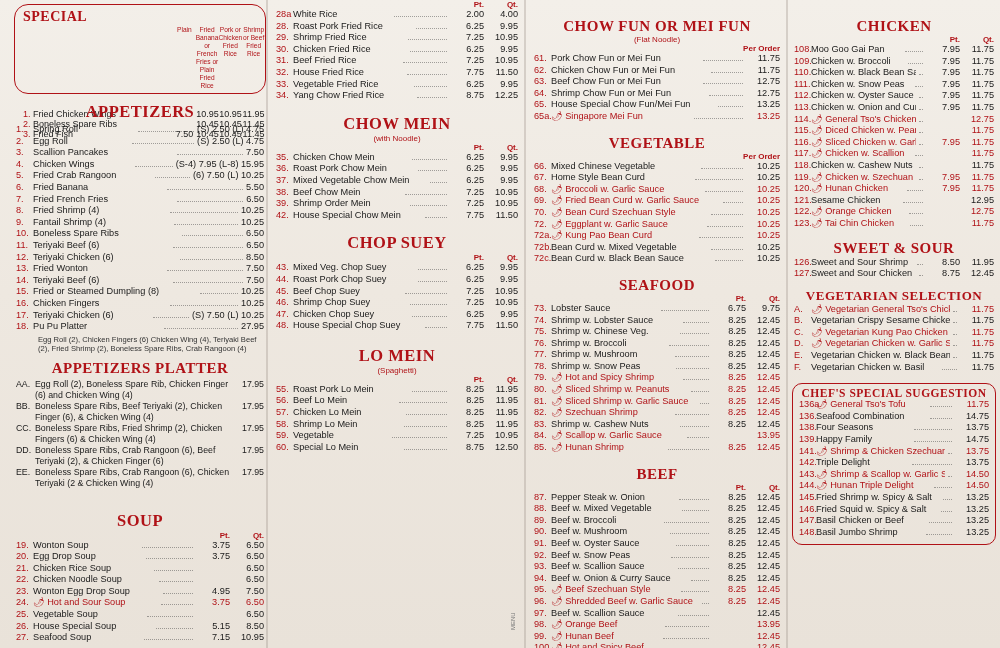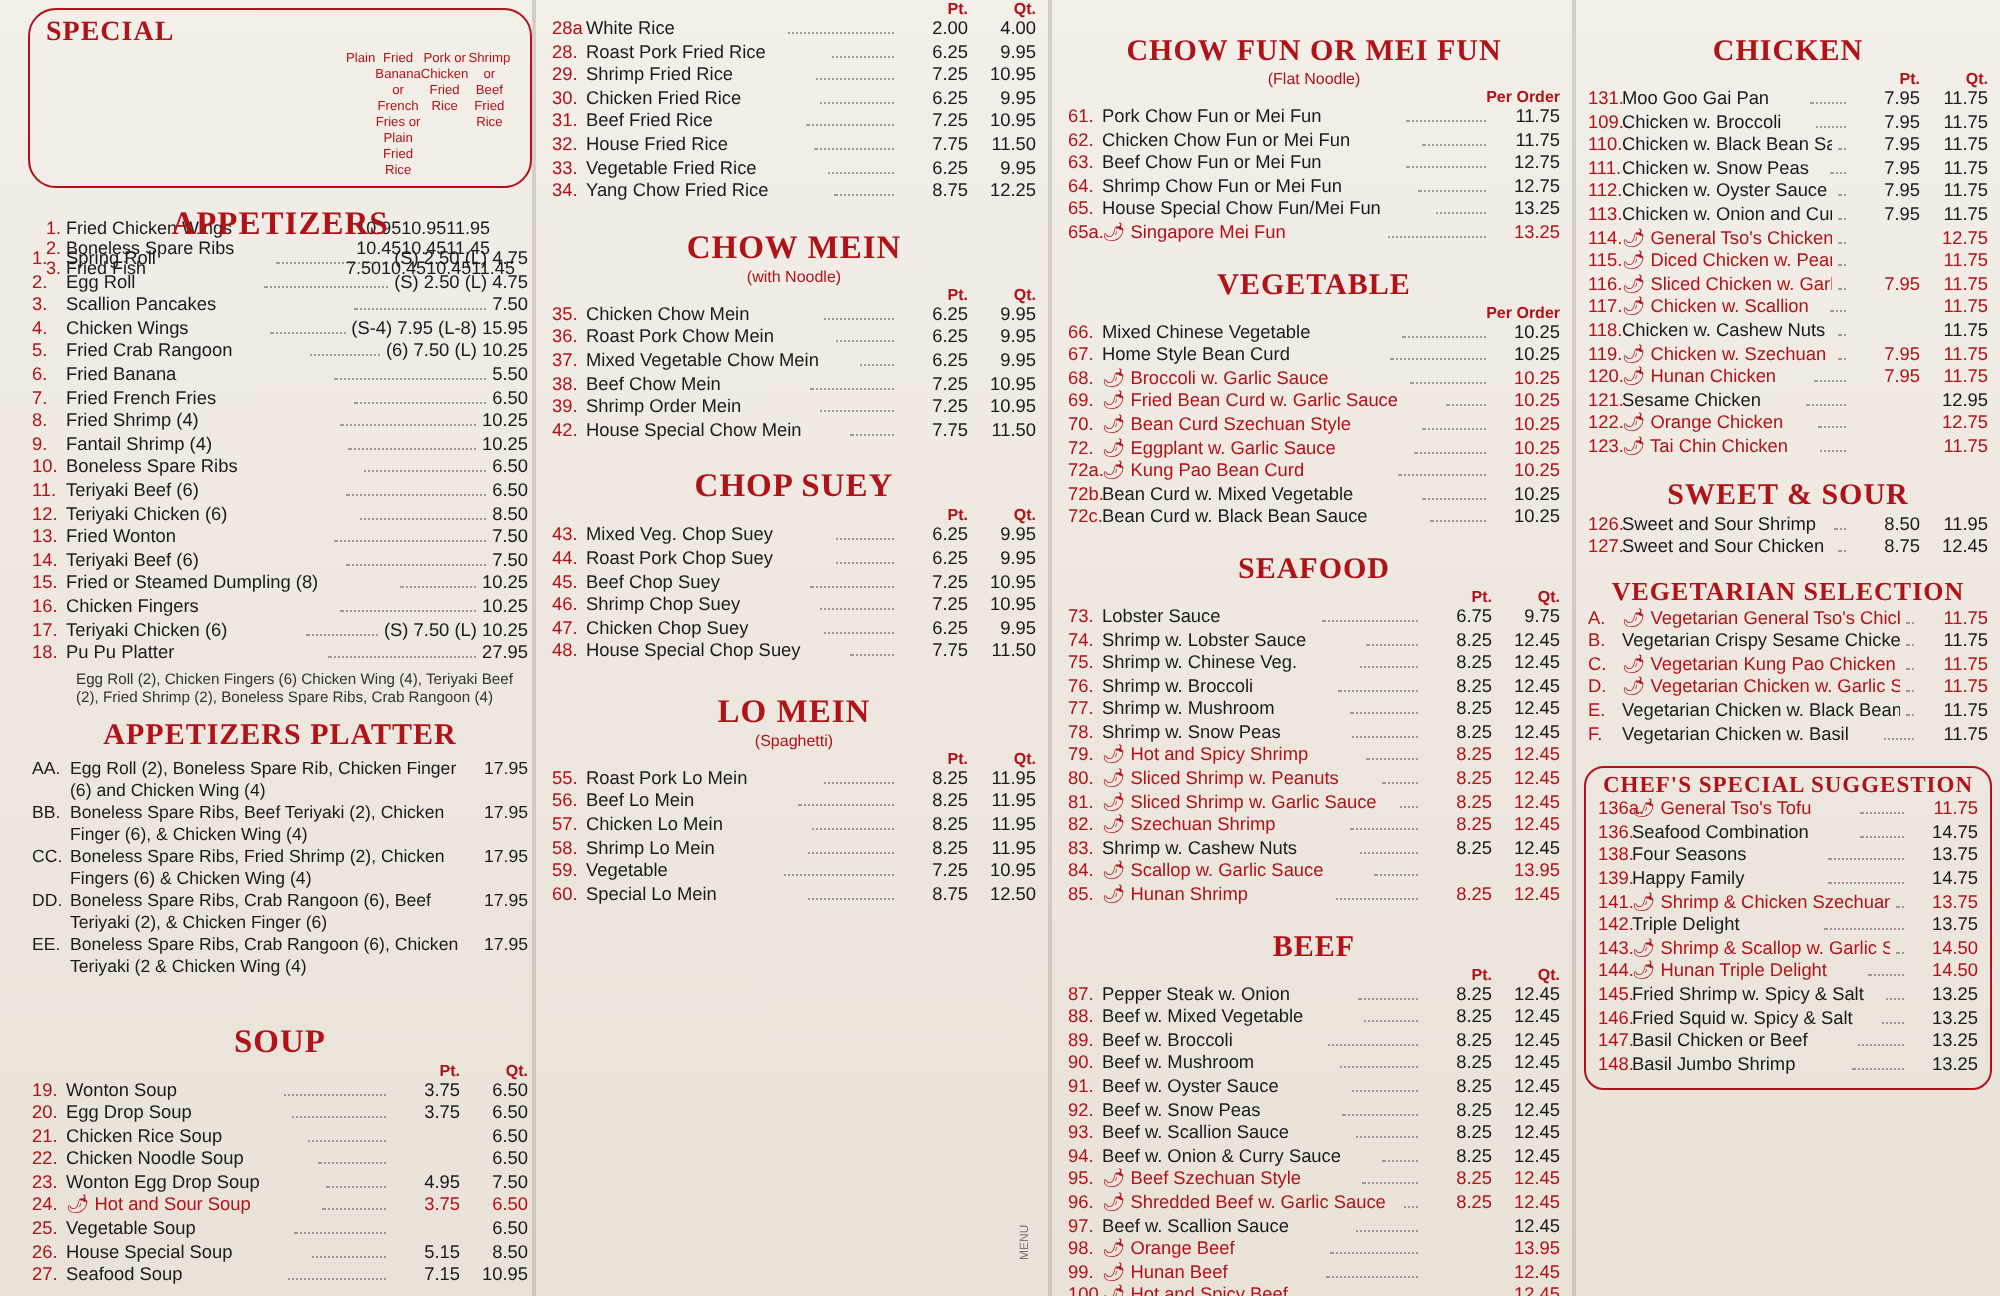--- a/index.html
+++ b/index.html
@@ -49,21 +49,21 @@
   .dots{flex:1 1 auto;border-bottom:1px dotted rgba(60,60,60,.45);margin:0 3px 2px 3px;min-width:4px;}
   .p1{width:34px;flex:0 0 34px;text-align:right;}
   .p2{width:34px;flex:0 0 34px;text-align:right;}
   .red{color:#b01217;}
   .hdrow{display:flex;font-size:8px;color:#b01217;font-weight:bold;justify-content:flex-end;gap:0;}
   .hdrow .p1,.hdrow .p2{text-align:right;}
   .perorder{font-size:8px;color:#b01217;font-weight:bold;text-align:right;}
 
   .boxed{
     border:1.4px solid #b01217;border-radius:14px;
-    padding:4px 20px 6px 8px;
+    padding:4px 0 6px 8px;
   }
   .special-head{
     color:#b01217;font-weight:bold;font-size:14px;
     font-family:"Liberation Serif", serif;letter-spacing:.5px;
   }
   .sp-cols{display:flex;font-size:6.6px;color:#b01217;text-align:center;line-height:8px;}
   .sp-cols div{flex:1;}
   .sp-row{display:flex;font-size:9px;align-items:baseline;}
   .sp-row .nm{flex:0 0 150px;}
   .sp-row .cell{flex:1;text-align:center;}
@@ -880,21 +880,21 @@
   </div>
 
   <div class="col c4">
     <div class="sec-title t-md" style="margin-top:18px;">CHICKEN</div>
     <div class="hdrow pad">
       <span class="p1">Pt.</span>
       <span class="p2">Qt.</span>
     </div>
     <div class="pad" id="chicken-list">
         <div class="row">
-          <span class="num">131.</span>
+          <span class="num">108.</span>
           <span class="nm ">Moo Goo Gai Pan</span>
           <span class="dots"></span>
           <span class="p1 ">7.95</span>
           <span class="p2 ">11.75</span>
         </div>
         <div class="row">
           <span class="num">109.</span>
           <span class="nm ">Chicken w. Broccoli</span>
           <span class="dots"></span>
           <span class="p1 ">7.95</span>

